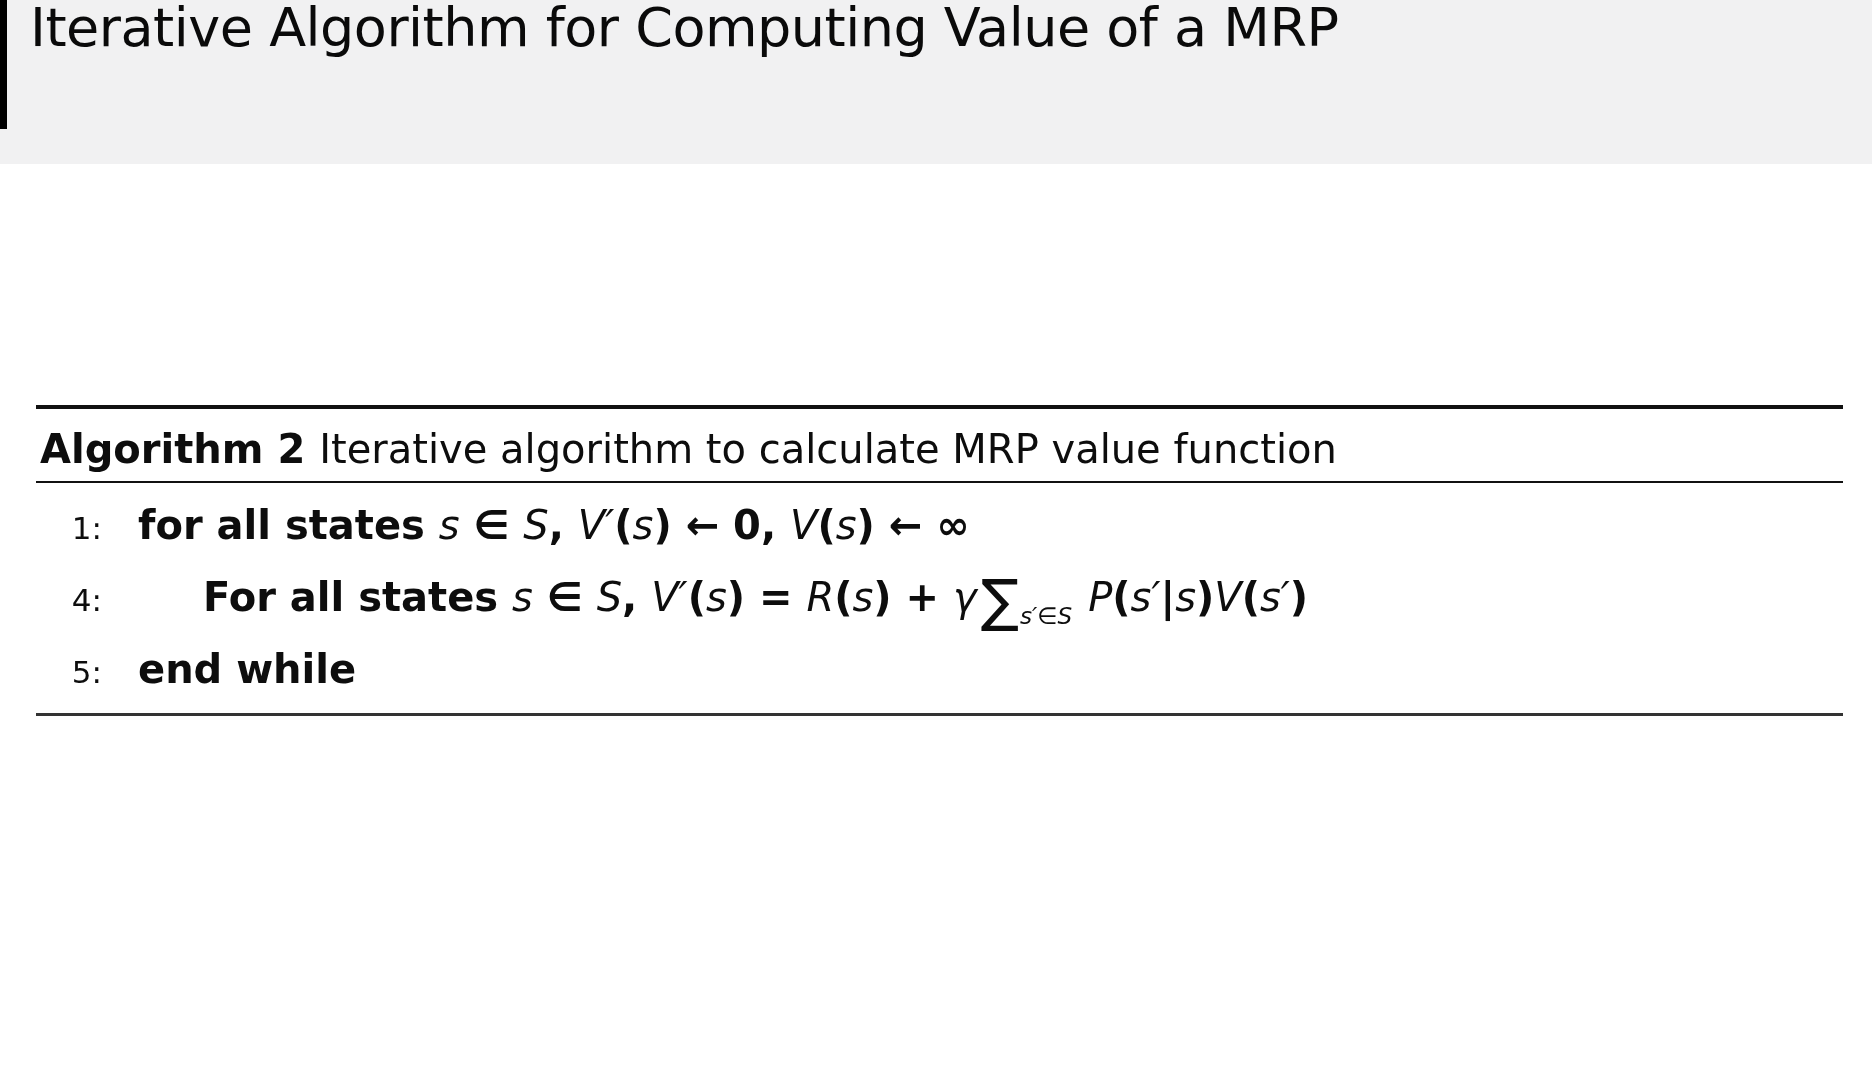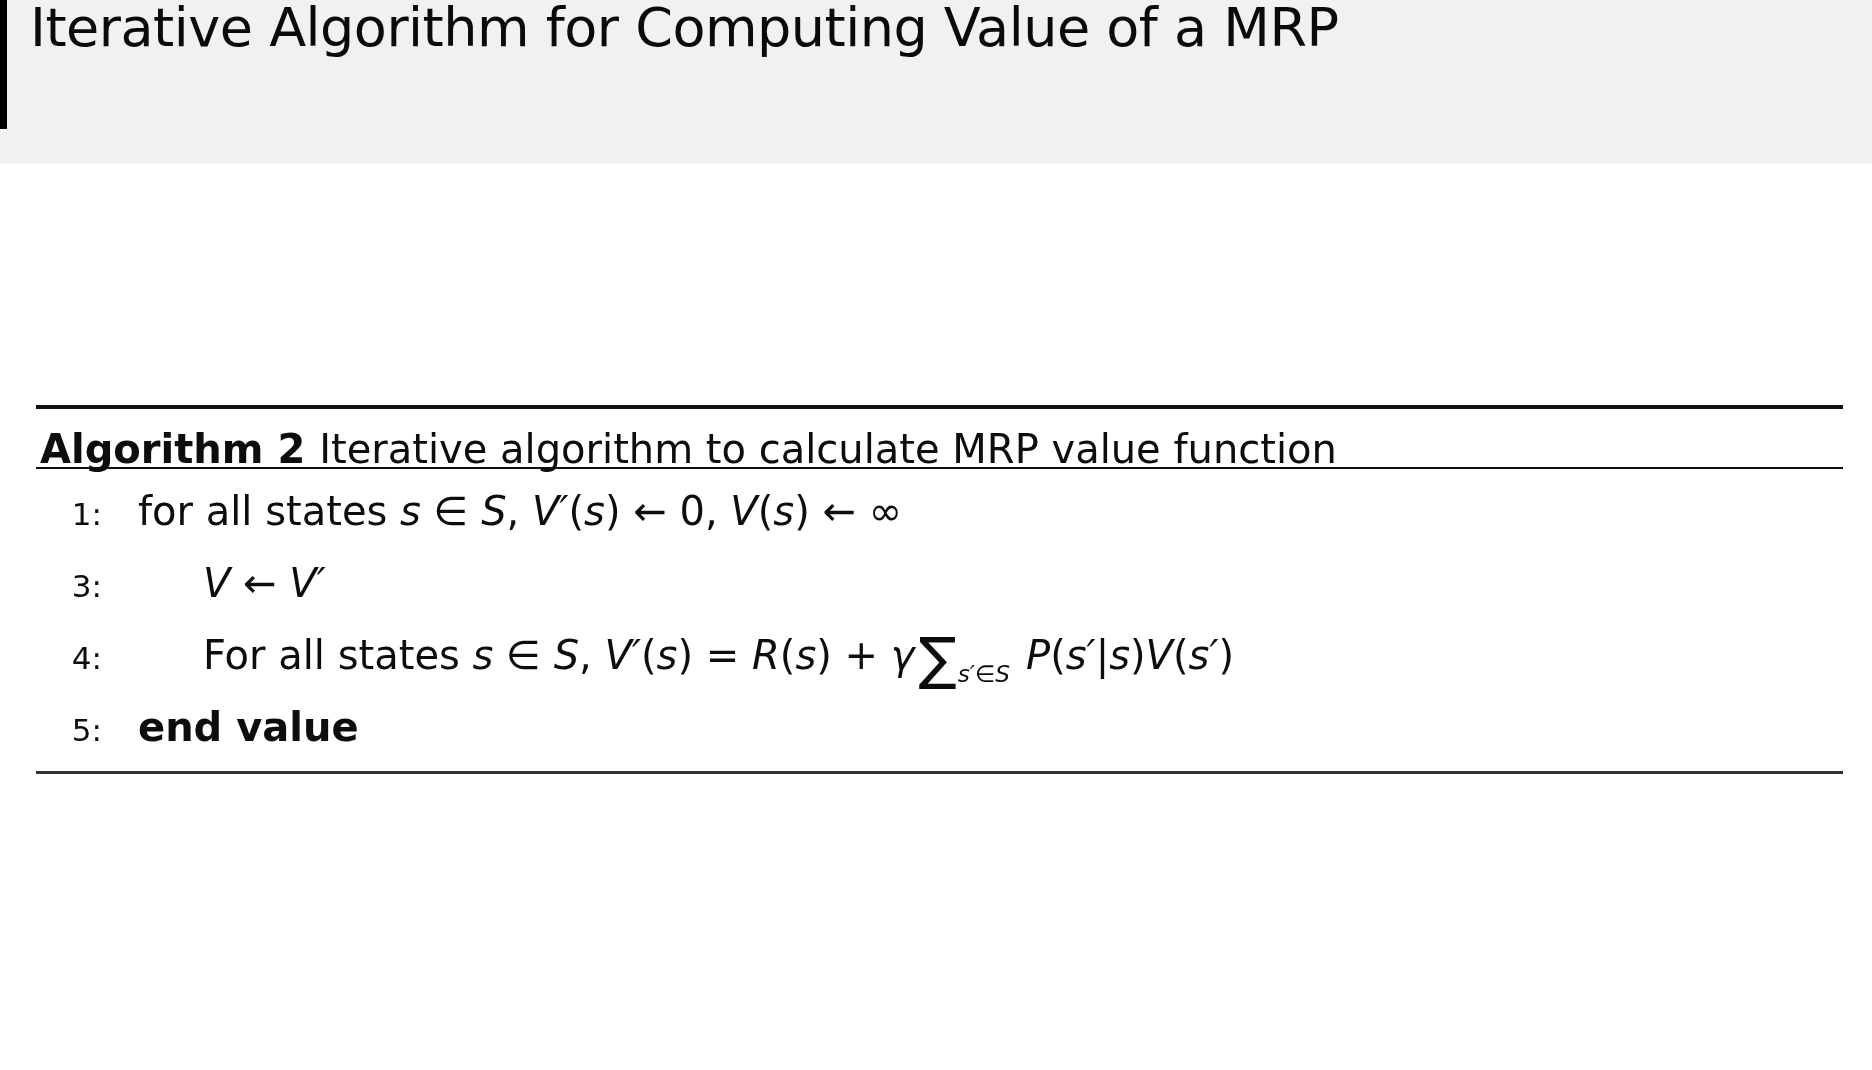--- a/index.html
+++ b/index.html
@@ -25,36 +25,36 @@
     white-space:nowrap;
   }
   
   .algo-box{
     position:absolute;left:36px;top:405px;width:1807px;
   }
   .rule-top{height:4px;background:#111;}
   .rule-mid{height:2px;background:#111;}
   .rule-bottom{height:3px;background:#333;}
   .algo-header{
-    height:58px;line-height:80px;white-space:nowrap;
+    height:72px;line-height:80px;white-space:nowrap;
     font-size:40px;padding-left:4px;
   }
   .algo-label{font-weight:bold;}
   .algo-caption{margin-left:14px;}
   .algo-lines{padding:6px 0 8px 0;}
   .algo-line{
     height:72px;line-height:72px;white-space:pre;
     font-size:40px;
   }
   .line-num{
     display:inline-block;width:66px;text-align:right;
     font-size:31px;margin-right:36px;
   }
   .indent{display:inline-block;height:1px;}
-  .sg-rm{font-style:normal;font-weight:400;}
+  .sg-rm{font-style:normal;font-weight:700;}
   .sg-it{font-style:italic;font-weight:400;}
   .sg-bf{font-style:normal;font-weight:700;}
   .sg-sum{font-size:1.42em;vertical-align:-0.16em;line-height:0;margin:0 1px 0 4px;}
   .sg-sub{font-style:italic;font-size:0.58em;vertical-align:-0.55em;margin-right:16px;line-height:0;}
 </style>
 </head>
 <body>
 
 <div class="frame-top"></div>
 
@@ -64,18 +64,17 @@
 <div class="frame-left"></div>
 
 <div class="algo-box">
   <div class="rule-top"></div>
   <div class="algo-header">
     <span class="algo-label">Algorithm 2</span><span class="algo-caption">Iterative algorithm to calculate MRP value function</span>
   </div>
   <div class="rule-mid"></div>
   <div class="algo-lines">
       <div class="algo-line"><span class="line-num">1:</span><span class="sg-rm">for all states </span><span class="sg-it">s</span><span class="sg-rm"> ∈ </span><span class="sg-it">S</span><span class="sg-rm">, </span><span class="sg-it">V′</span><span class="sg-rm">(</span><span class="sg-it">s</span><span class="sg-rm">) ← 0, </span><span class="sg-it">V</span><span class="sg-rm">(</span><span class="sg-it">s</span><span class="sg-rm">) ← ∞</span></div>
-      <div class="algo-line"><span class="line-num">3:</span><span class="indent" style="width: 65px;"></span><span class="sg-it">V</span><span class="sg-rm"> ← </span><span class="sg-it">V′</span></div>
       <div class="algo-line"><span class="line-num">4:</span><span class="indent" style="width: 65px;"></span><span class="sg-rm">For all states </span><span class="sg-it">s</span><span class="sg-rm"> ∈ </span><span class="sg-it">S</span><span class="sg-rm">, </span><span class="sg-it">V′</span><span class="sg-rm">(</span><span class="sg-it">s</span><span class="sg-rm">) = </span><span class="sg-it">R</span><span class="sg-rm">(</span><span class="sg-it">s</span><span class="sg-rm">) + </span><span class="sg-it">γ</span><span class="sg-sum">∑</span><span class="sg-sub">s′∈S</span><span class="sg-it">P</span><span class="sg-rm">(</span><span class="sg-it">s′</span><span class="sg-rm">|</span><span class="sg-it">s</span><span class="sg-rm">)</span><span class="sg-it">V</span><span class="sg-rm">(</span><span class="sg-it">s′</span><span class="sg-rm">)</span></div>
-      <div class="algo-line"><span class="line-num">5:</span><span class="sg-bf">end value</span></div>
+      <div class="algo-line"><span class="line-num">5:</span><span class="sg-bf">end while</span></div>
     </div>
   <div class="rule-bottom"></div>
 </div>
 
 </body></html>

